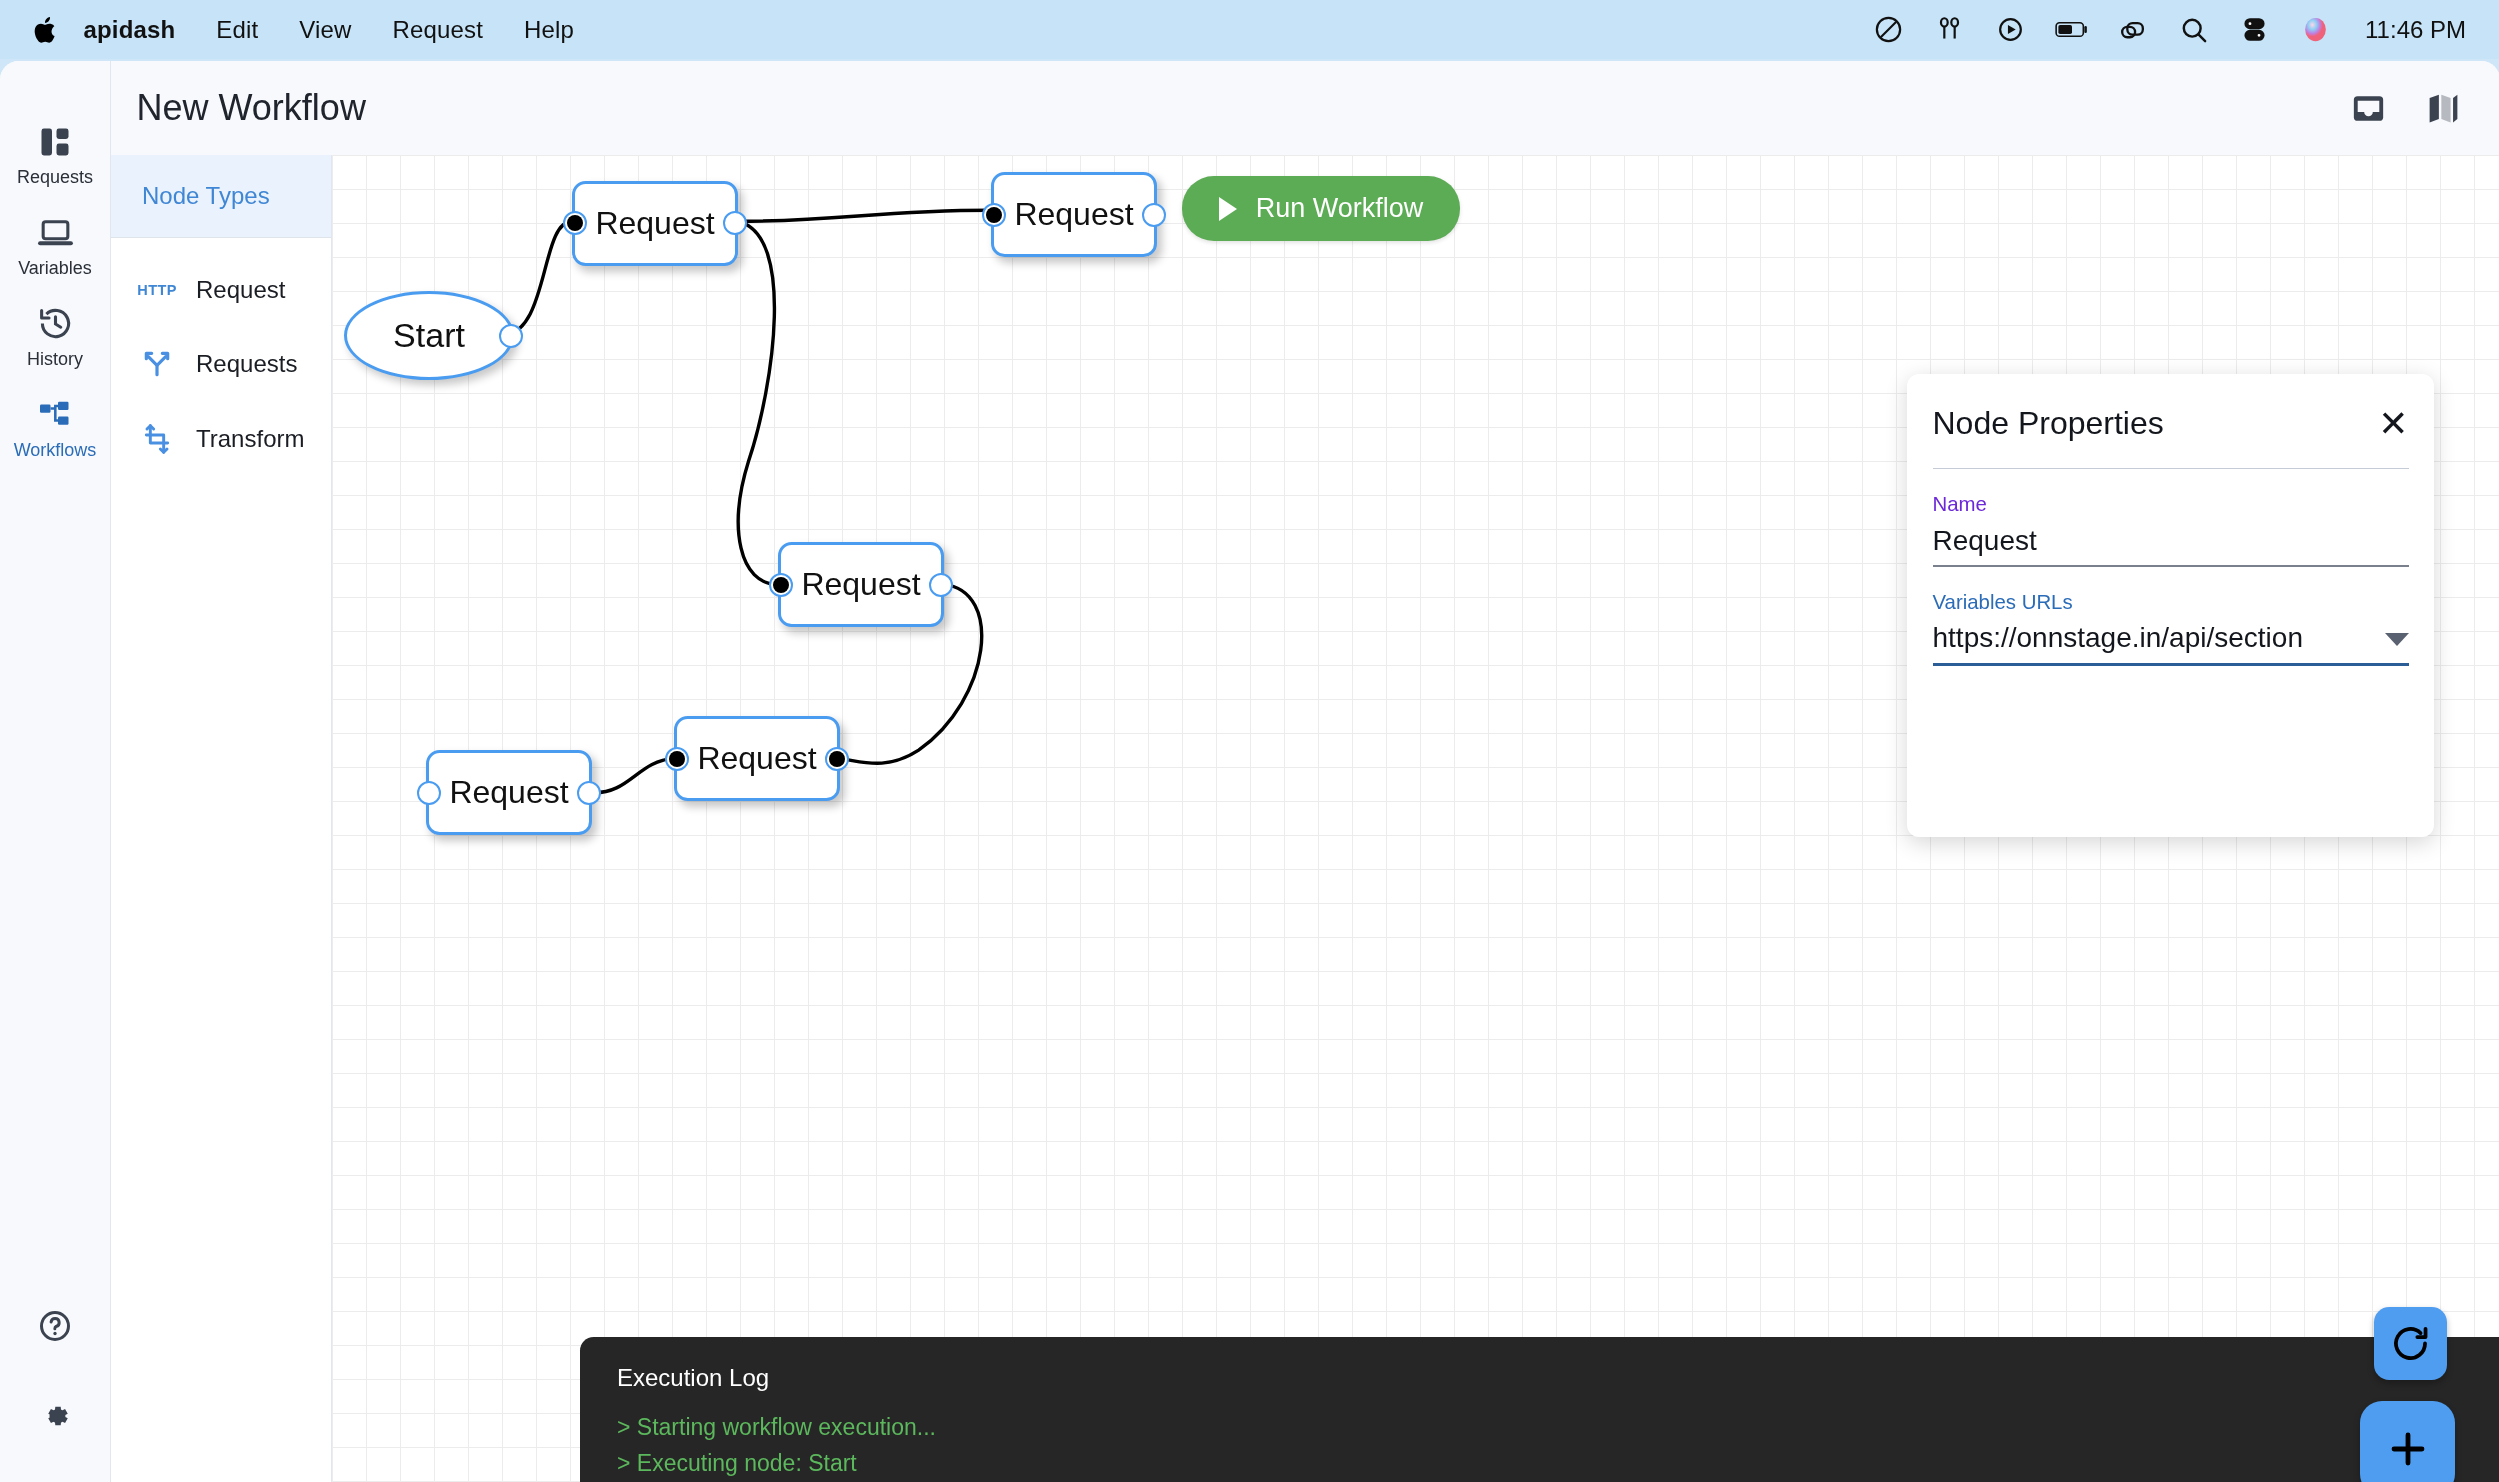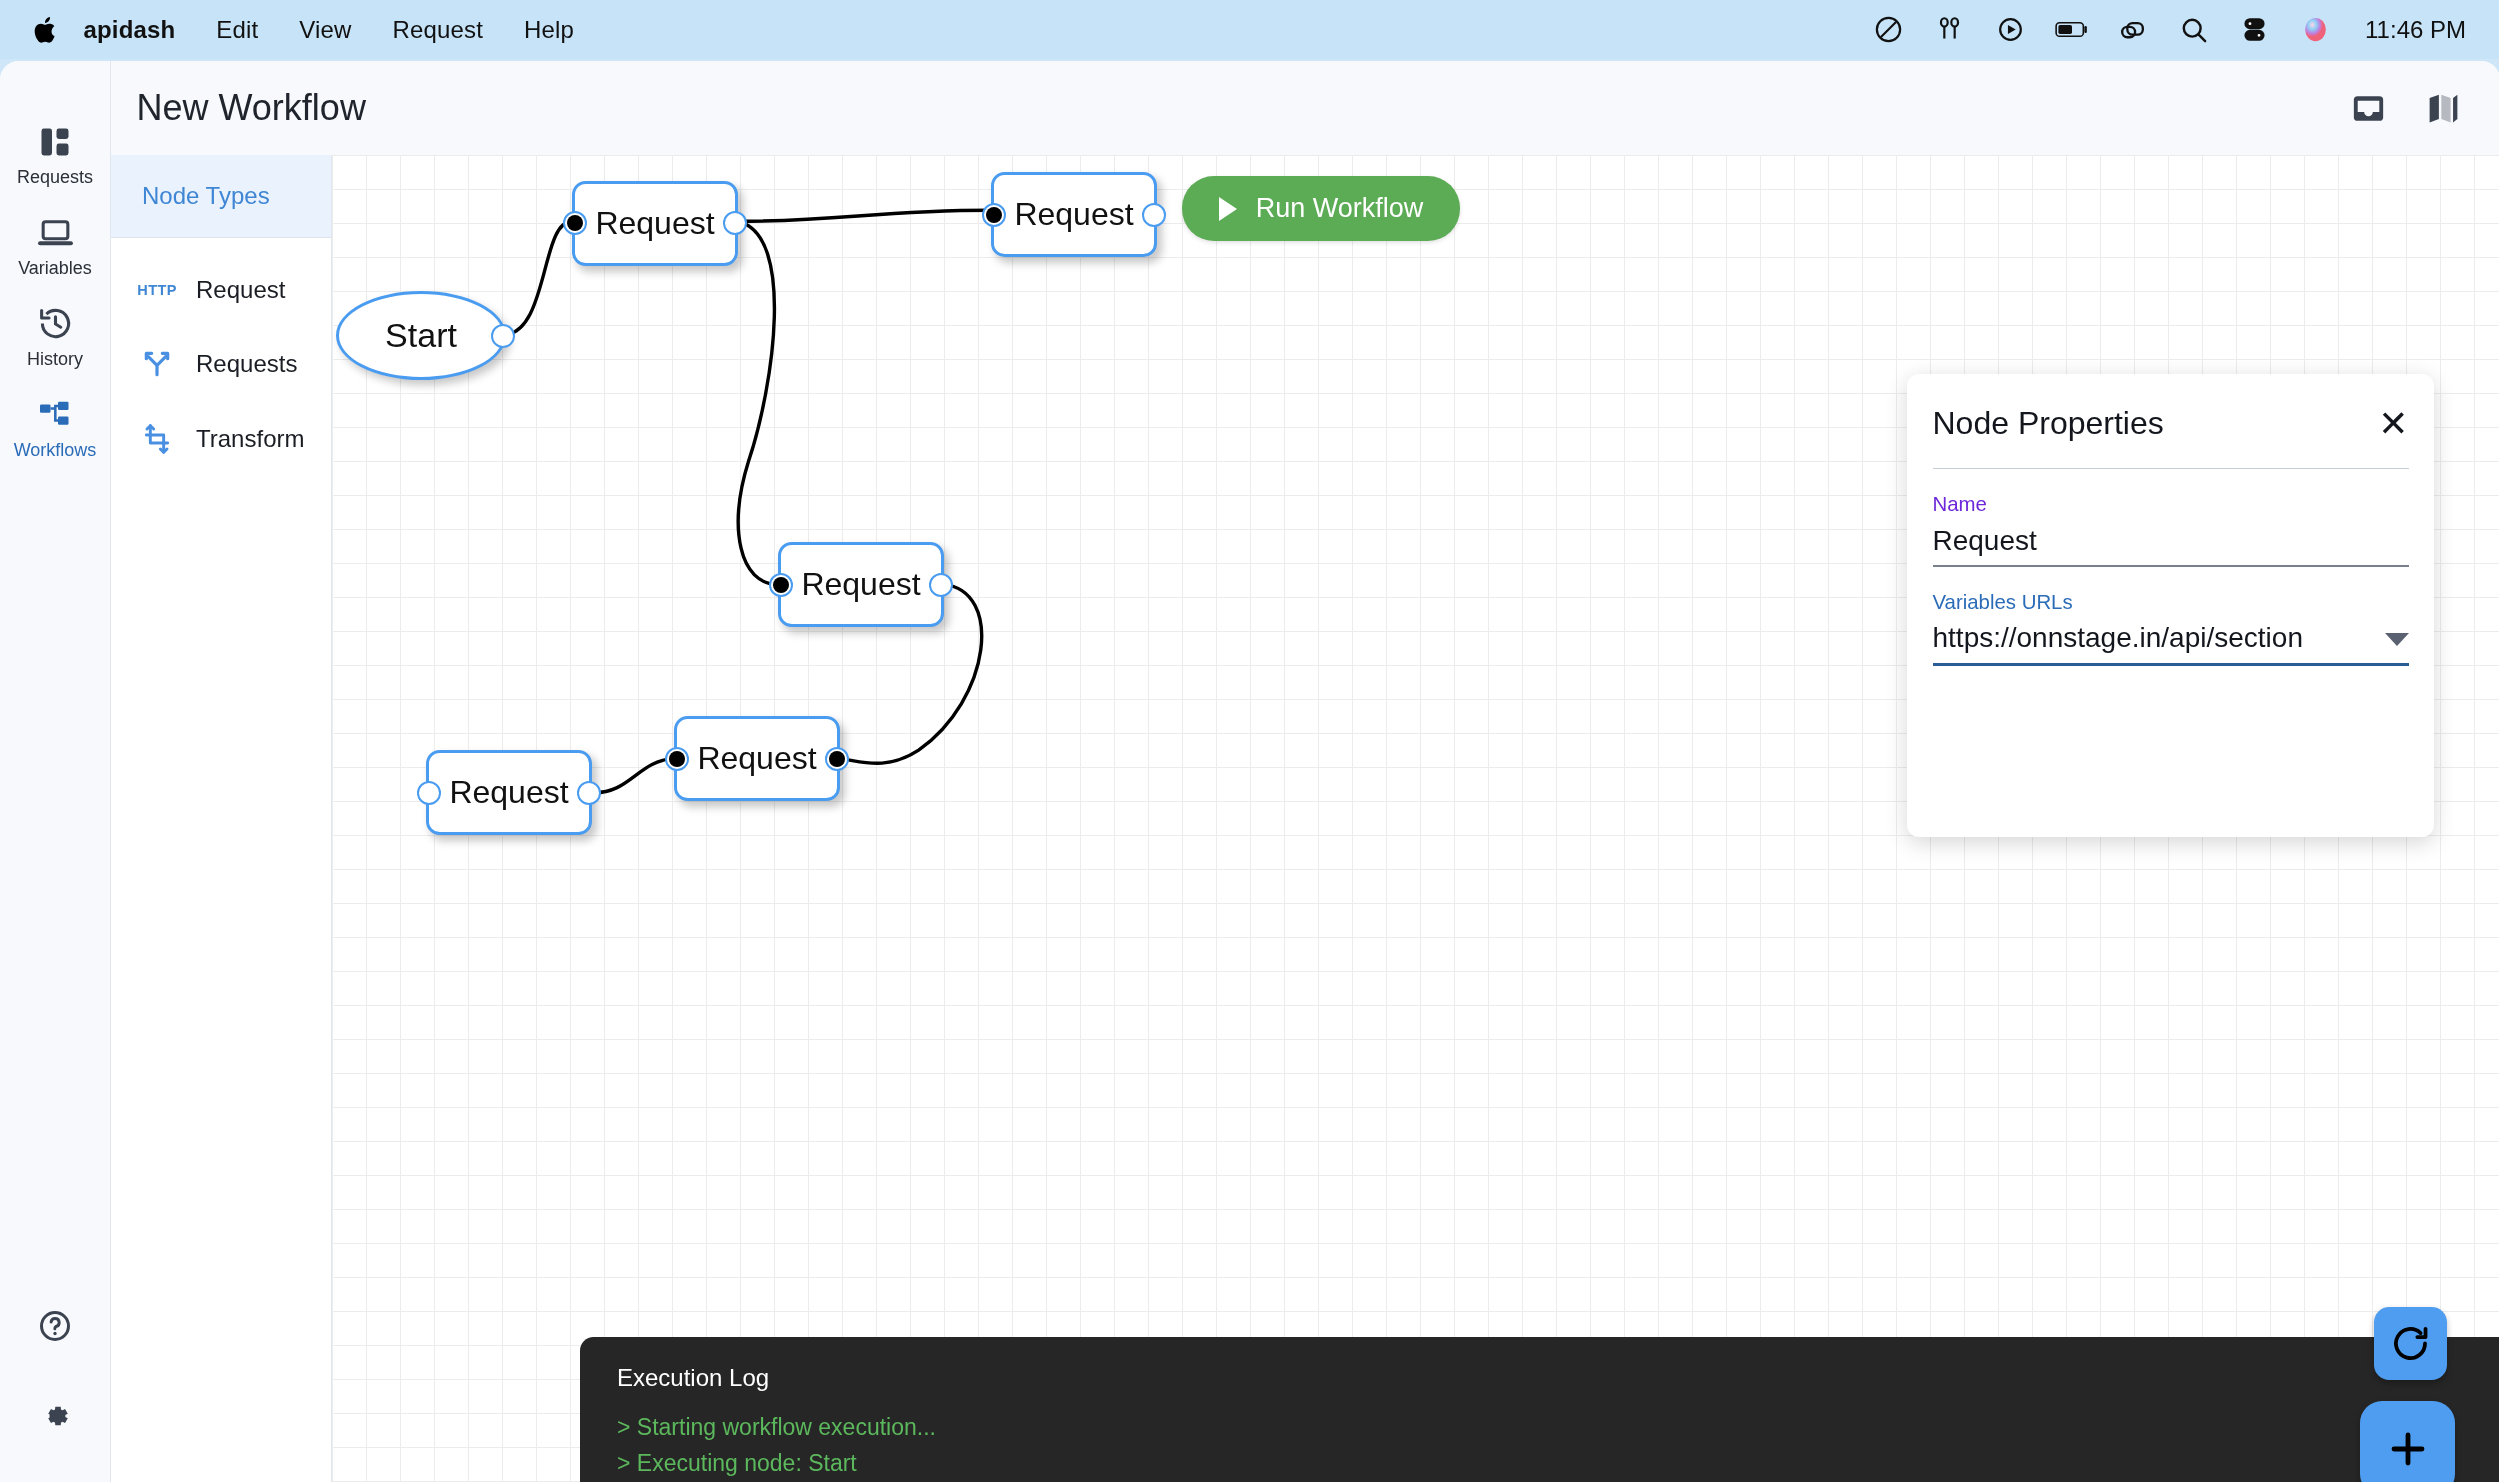--- a/index.html
+++ b/index.html
@@ -412,21 +412,21 @@
 
       <path d="M 477 78 C 600 78 640 65 775 65" fill="none" stroke="#000" stroke-width="4"></path>
 
       <path d="M 477 78 C 545 92 520 270 490 360 C 465 440 480 505 524 505" fill="none" stroke="#000" stroke-width="4"></path>
 
       <path d="M 719 505 C 790 512 775 640 690 700 C 650 726 620 712 597 710" fill="none" stroke="#000" stroke-width="4"></path>
 
       <path d="M 306 750 C 350 752 360 712 402 710" fill="none" stroke="#000" stroke-width="4"></path>
     </svg>
 
-    <div class="node start" style="left:4px; top:136px; width:170px; height:89px;">
+    <div class="node start" style="left:12px; top:136px; width:170px; height:89px;">
       <span>Start</span>
       <span class="port right"></span>
     </div>
 
     <div class="node" style="left:240px; top:25.5px; width:166px; height:85px;">
       <span>Request</span>
       <span class="port left filled"></span>
       <span class="port right"></span>
     </div>
 

